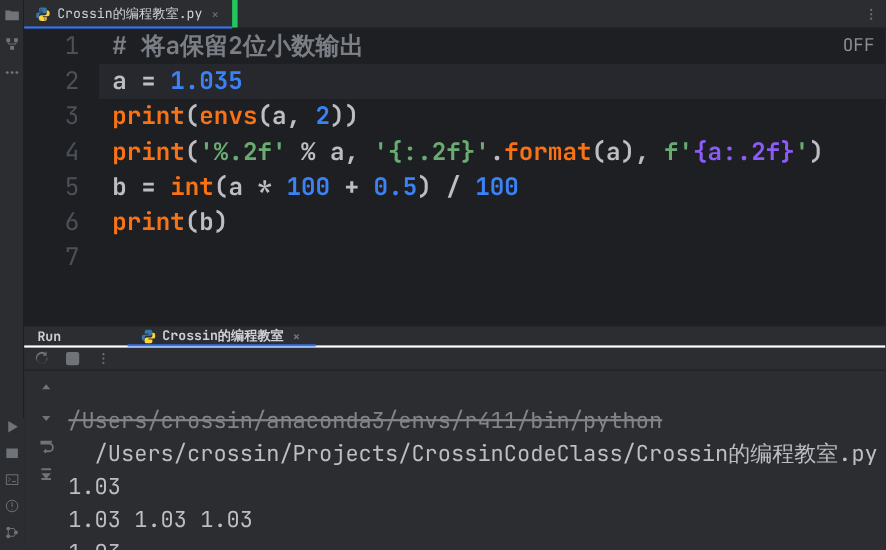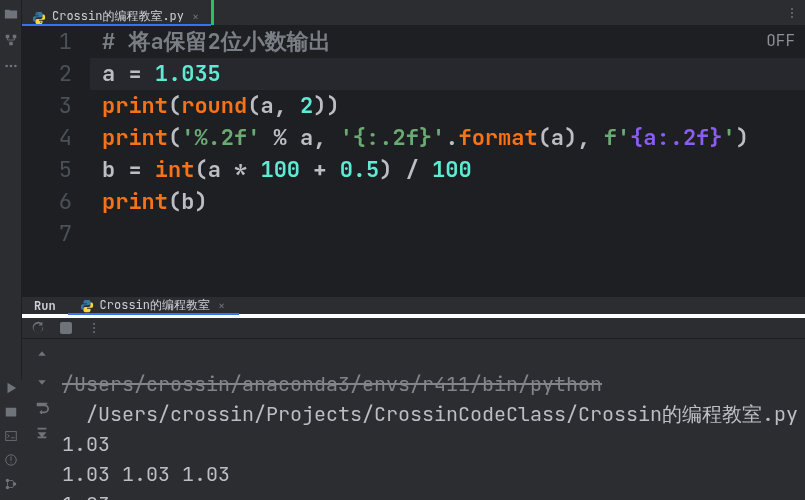--- a/index.html
+++ b/index.html
@@ -4,47 +4,47 @@
 <style>
   * { margin:0; padding:0; box-sizing:border-box; }
   html,body { width:805px; height:500px; background:#2b2d30; font-family:"JetBrains Mono","Consolas",monospace; overflow:hidden; color:#bcbec4; }
   .root { display:flex; height:100%; }
   .leftbar { width:22px; background:#2b2d30; border-right:1px solid #1e1f22; display:flex; flex-direction:column; align-items:center; padding-top:6px; gap:10px; }
   .leftbar svg, .bottombar svg, .tbicon svg { fill:#6f737a; }
   .leftbar .ico, .bottombar .ico { width:16px; height:16px; display:flex; align-items:center; justify-content:center; cursor:pointer; }
   .bottombar { position:absolute; left:0; bottom:0; width:22px; background:#2b2d30; display:flex; flex-direction:column; align-items:center; gap:8px; padding-bottom:8px; }
   .main { flex:1; display:flex; flex-direction:column; position:relative; }
   .tabbar { height:26px; background:#2b2d30; border-bottom:1px solid #1e1f22; display:flex; align-items:stretch; }
-  .tab { display:flex; align-items:flex-end; gap:6px; padding:0 10px; font-size:12px; color:#ced0d6; border-right:3px solid #22c55e; position:relative; }
+  .tab { display:flex; align-items:center; gap:6px; padding:0 10px; font-size:12px; color:#ced0d6; border-right:5px solid #22c55e; position:relative; }
   .tab.active { background:#2b2d30; }
   .tab.active::after { content:""; position:absolute; left:0; right:0; bottom:-1px; height:2px; background:#3574f0; }
   .tab .pyicon { width:14px; height:14px; }
   .tab-close { font-size:12px; color:#6f737a; cursor:pointer; padding:0 2px; }
   .tabbar-fill { flex:1; }
   .tabbar-menu { width:26px; display:flex; align-items:center; justify-content:center; cursor:pointer; }
   .off-badge { position:absolute; right:10px; top:30px; font-size:16px; color:#8c8f96; }
   .editor { flex:1; display:flex; font-size:22px; line-height:32px; background:#1e1f22; overflow:hidden; font-family:"SF Mono","JetBrains Mono",monospace; }
   .gutter { width:68px; text-align:right; padding-right:18px; color:#4b5059; user-select:none; background:#1e1f22; }
   .gutter div { height:32px; }
   .code { flex:1; position:relative; }
   .codeline { height:32px; white-space:pre; padding-left:12px;font-weight:bold; }
   .codeline.hl { background:#26282e; }
   .c-comment { color:#7a7e85; }
   .c-ident { color:#bcbec4; }
   .c-op { color:#bcbec4; }
-  .c-num { color:#5eead4; }
+  .c-num { color:#3b82f6; }
   .c-func { color:#f97316; }
   .c-paren { color:#bcbec4; }
   .c-str { color:#6aab73; }
   .c-fstr { color:#6aab73; }
   .c-fprefix { color:#6aab73; }
   .c-fexpr { color:#8b5cf6; }
   .panel { height:204px; border-top:1px solid #1e1f22; background:#2b2d30; display:flex; flex-direction:column; }
-  .panel-tabs { height:30px; display:flex; align-items:flex-end; background:#2b2d30; border-bottom:4px solid #ffffff; }
-  .ptab { display:flex; align-items:center; padding:0 12px; font-size:12px; color:#ced0d6; gap:6px; cursor:pointer; }
+  .panel-tabs { height:30px; display:flex; align-items:flex-end; background:#2b2d30; border-bottom:2px solid #ffffff;gap:48px; }
+  .ptab { display:flex; align-items:center; padding:0 12px; font-size:12px; color:#ced0d6; gap:6px; cursor:pointer;font-weight:bold; }
   .ptab.runlabel { font-weight:600; }
   .ptab.active { position:relative; }
   .ptab.active::after { content:""; position:absolute; left:0; right:0; bottom:-1px; height:2px; background:#3574f0; }
   .panel-body { flex:1; display:flex; }
   .panel-tools { width:40px; display:flex; flex-direction:column; align-items:center; padding-top:6px; gap:6px; }
   .tbicon { width:20px; height:20px; display:flex; align-items:center; justify-content:center; cursor:pointer; }
   .console { flex:1; font-family:"SF Mono","JetBrains Mono",monospace; font-size:20px; line-height:30px; color:#bcbec4; white-space:pre; overflow:hidden; padding-top:0; }
   .console .cut { color:#bcbec4; opacity:1; text-decoration-color:#6f737a; }
   .toolrow { height:24px; display:flex; align-items:center; gap:8px; padding-left:6px; border-bottom:1px solid #1e1f22; }
   .stopbox { width:12px; height:12px; background:#6f737a; border-radius:2px; }
@@ -106,21 +106,21 @@
         <div>2</div>
         <div>3</div>
         <div>4</div>
         <div>5</div>
         <div>6</div>
         <div>7</div>
       </div>
       <div class="code">
         <div class="codeline"><span class="c-comment"># 将a保留2位小数输出</span></div>
         <div class="codeline hl"><span class="c-ident">a</span><span class="c-op"> = </span><span class="c-num">1.035</span></div>
-        <div class="codeline"><span class="c-func">print</span><span class="c-paren">(</span><span class="c-func">round</span><span class="c-paren">(</span><span class="c-ident">a</span><span class="c-op">, </span><span class="c-num">2</span><span class="c-paren">)</span><span class="c-paren">)</span></div>
+        <div class="codeline"><span class="c-func">print</span><span class="c-paren">(</span><span class="c-func">envs</span><span class="c-paren">(</span><span class="c-ident">a</span><span class="c-op">, </span><span class="c-num">2</span><span class="c-paren">)</span><span class="c-paren">)</span></div>
         <div class="codeline"><span class="c-func">print</span><span class="c-paren">(</span><span class="c-str">'%.2f'</span><span class="c-op"> % </span><span class="c-ident">a</span><span class="c-op">, </span><span class="c-str">'{:.2f}'</span><span class="c-op">.</span><span class="c-func">format</span><span class="c-paren">(</span><span class="c-ident">a</span><span class="c-paren">)</span><span class="c-op">, </span><span class="c-fprefix">f</span><span class="c-fstr">'</span><span class="c-fexpr">{a:.2f}</span><span class="c-fstr">'</span><span class="c-paren">)</span></div>
         <div class="codeline"><span class="c-ident">b</span><span class="c-op"> = </span><span class="c-func">int</span><span class="c-paren">(</span><span class="c-ident">a</span><span class="c-op"> * </span><span class="c-num">100</span><span class="c-op"> + </span><span class="c-num">0.5</span><span class="c-paren">)</span><span class="c-op"> / </span><span class="c-num">100</span></div>
         <div class="codeline"><span class="c-func">print</span><span class="c-paren">(</span><span class="c-ident">b</span><span class="c-paren">)</span></div>
         <div class="codeline"></div>
       </div>
     </div>
 
     <div class="panel">
       <div class="panel-tabs">
         <div class="ptab runlabel">Run</div>

